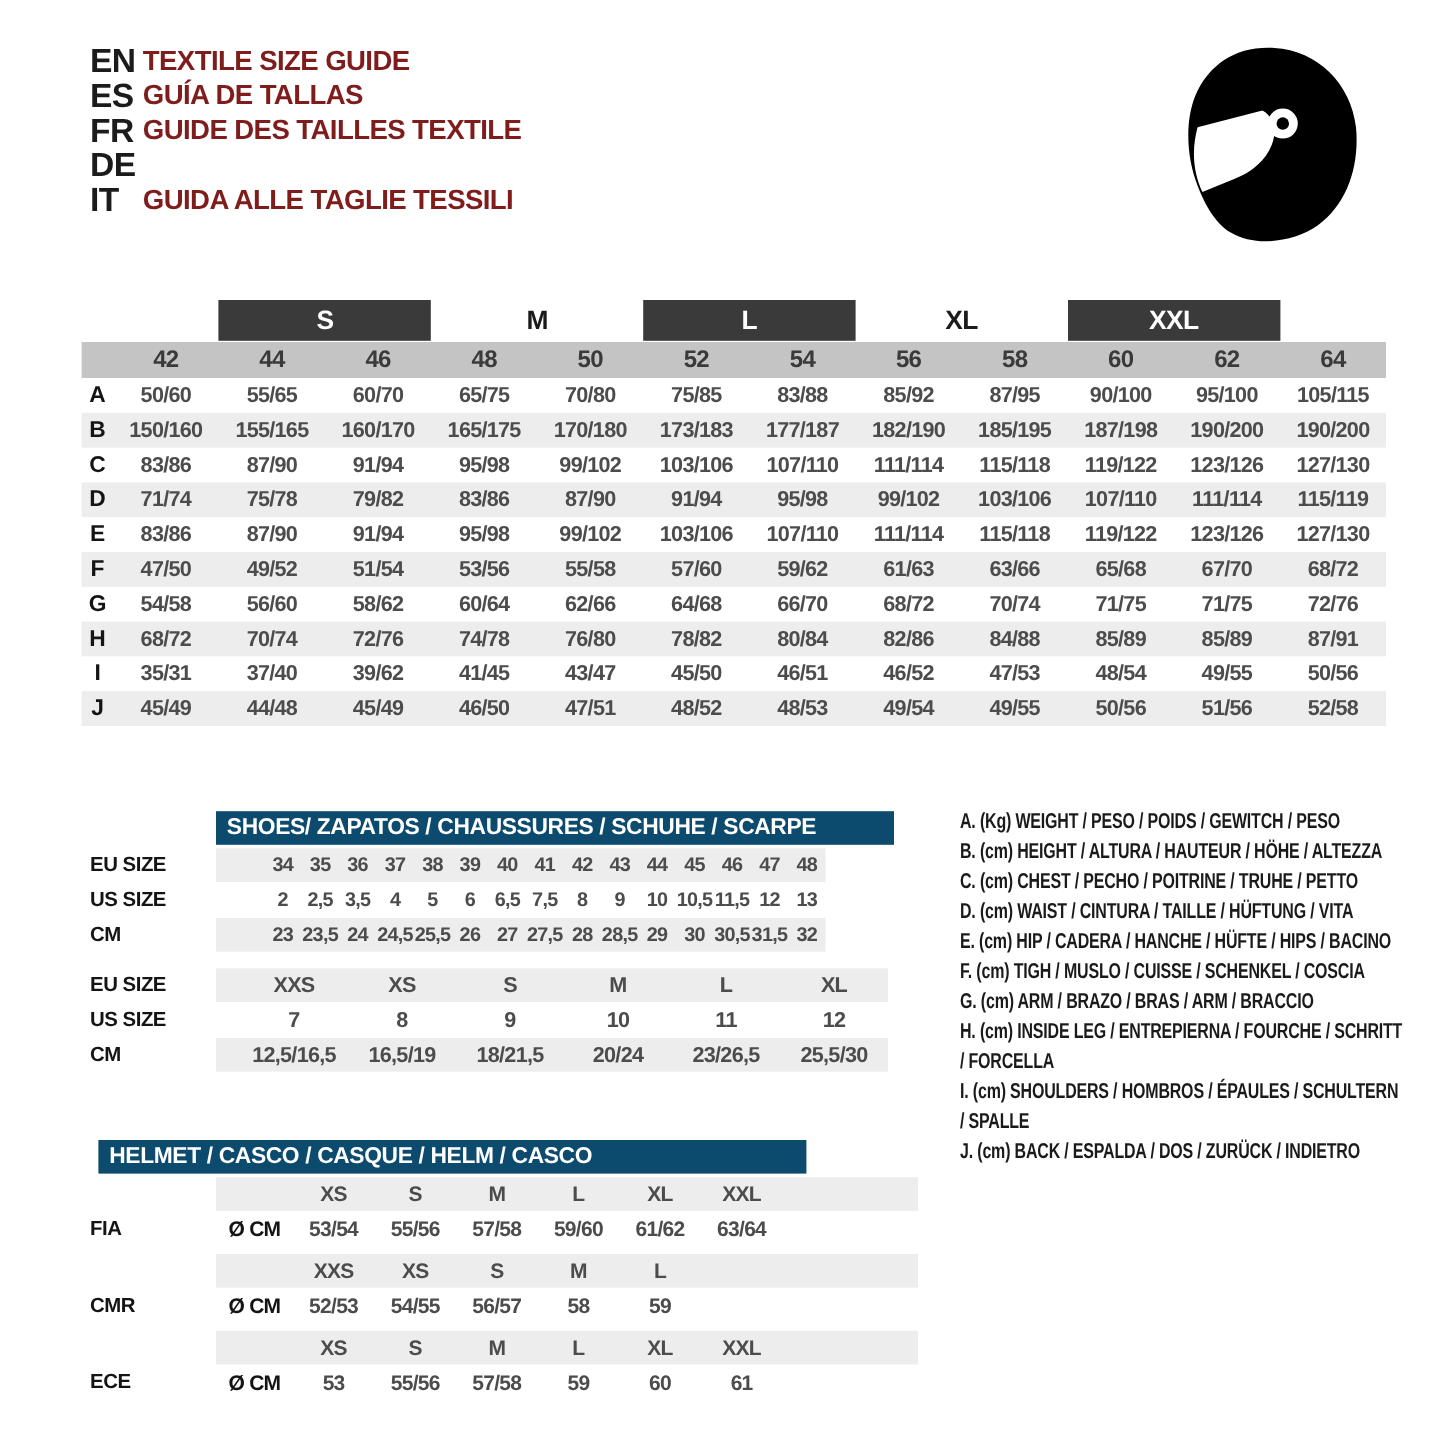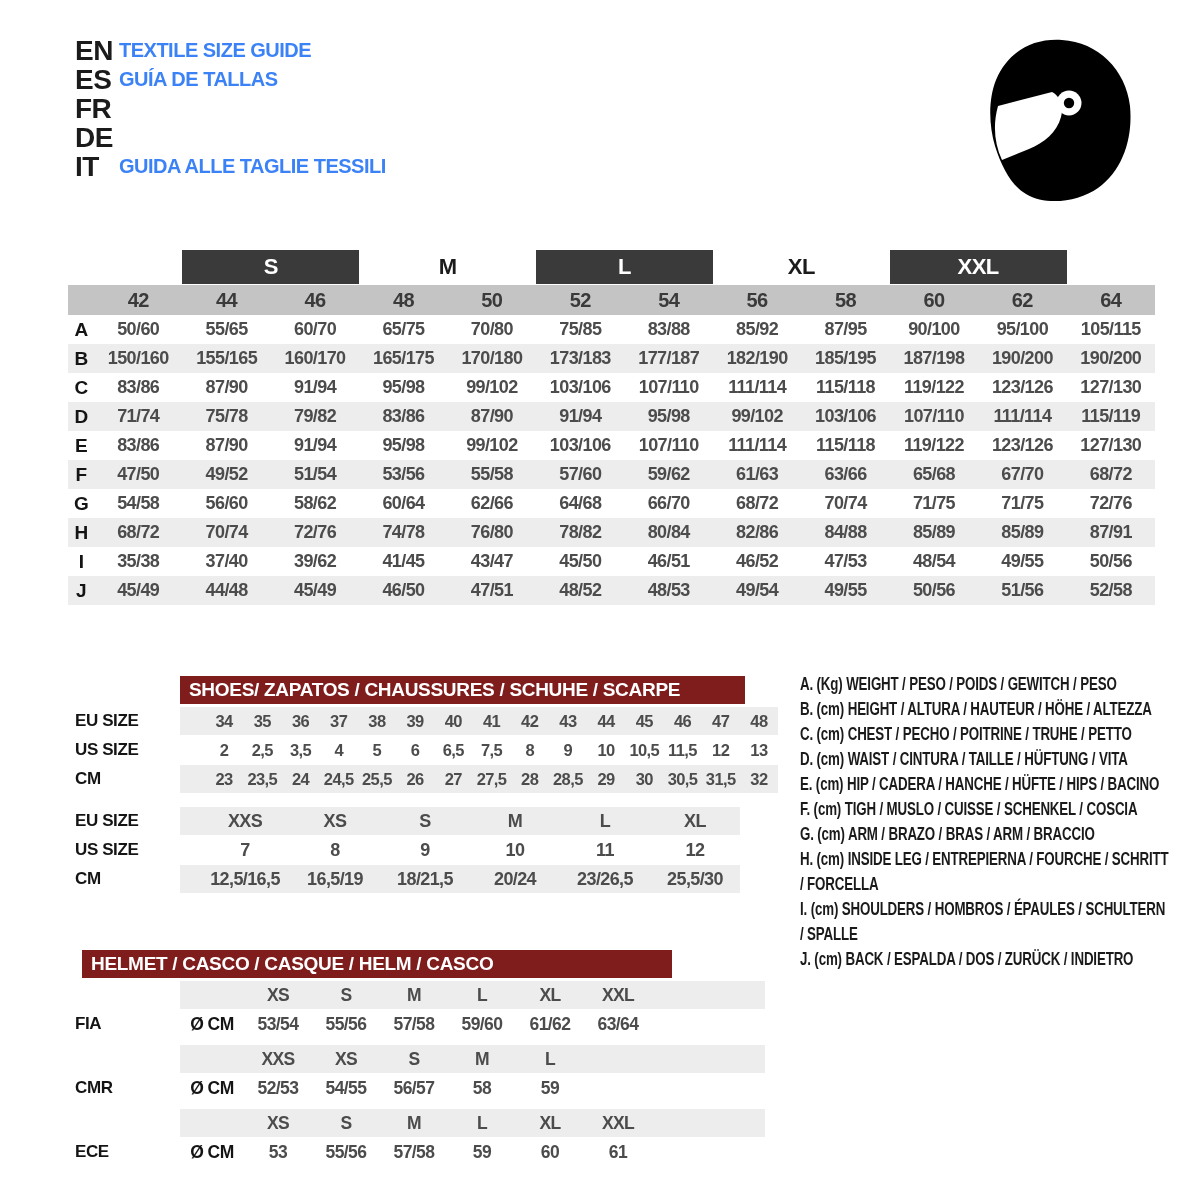--- a/index.html
+++ b/index.html
@@ -3,21 +3,21 @@
 <meta charset="utf-8">
 <style>
   html,body{margin:0;padding:0;background:#fff;}
   .canvas{position:relative;width:1200px;height:1200px;background:#ffffff;
           font-family:"Liberation Sans",sans-serif;overflow:hidden;color:#1b1b1b;}
 
   
   .langs{position:absolute;left:75px;top:36px;}
   .lang-row{display:flex;height:29px;align-items:center;}
   .lang-code{width:44px;font-weight:bold;font-size:28px;letter-spacing:-0.5px;color:#1b1b1b;}
-  .lang-text{font-weight:bold;font-size:20px;letter-spacing:-0.5px;color:#3b82f6;white-space:nowrap;}
+  .lang-text{font-weight:bold;font-size:23px;letter-spacing:-0.5px;color:#7f1d1d;white-space:nowrap;}
 
   
   .helmet-icon{position:absolute;left:980px;top:34px;width:160px;height:170px;}
 
   
   .textile{position:absolute;left:68px;top:250px;width:1087px;}
   .tt-grid{display:grid;grid-template-columns:26px repeat(12,1fr);}
   .tt-groups{height:34px;margin-bottom:1px;}
   .tt-group{display:flex;align-items:center;justify-content:center;
             font-weight:bold;font-size:22px;letter-spacing:-0.5px;color:#1b1b1b;}
@@ -28,35 +28,35 @@
   .tt-numbers .tt-cell{font-size:20px;color:#3a3a3a;}
   .tt-row{height:29px;}
   .tt-row.stripe{background:#ededed;}
   .tt-cell.letter{color:#141414;font-size:19px;}
 
   
   .section{position:absolute;left:68px;}
   .shoes-section{top:676px;width:730px;}
   .gloves-section{top:806px;width:700px;}
   .helmet-section{top:950px;width:700px;}
-  .sec-band{margin-left:112px;height:28px;background:#7f1d1d;color:#fff;font-weight:bold;
+  .sec-band{margin-left:112px;height:28px;background:#0c4a6e;color:#fff;font-weight:bold;
             font-size:19px;display:flex;align-items:center;padding-left:9px;
             letter-spacing:-0.3px;box-sizing:border-box;margin-bottom:3px;white-space:nowrap;}
   .shoes-section .sec-band{width:565px;}
   .gloves-section .sec-band{width:510px;}
   .helmet-section .sec-band{width:590px;margin-left:14px;}
   .sec-row{position:relative;height:28px;margin-top:1px;}
   .sec-row.gap{margin-top:7px;}
   .sec-label{position:absolute;left:7px;top:0;height:28px;display:flex;align-items:center;
              font-weight:bold;font-size:17px;letter-spacing:-0.4px;color:#141414;white-space:nowrap;}
   .sec-values{position:absolute;left:112px;top:0;height:28px;display:grid;box-sizing:border-box;}
   .sec-values.gray{background:#ededed;}
   .sec-cell{display:flex;align-items:center;justify-content:center;font-weight:bold;
             letter-spacing:-0.6px;color:#4c4c4c;white-space:nowrap;}
-  .shoes-grid{width:598px;padding-left:25px;grid-template-columns:repeat(15,1fr);}
+  .shoes-grid{width:508px;padding-left:40px;grid-template-columns:repeat(15,1fr);}
   .shoes-grid .sec-cell{font-size:16.5px;}
   .gloves-grid{width:560px;padding-left:20px;grid-template-columns:repeat(6,1fr);}
   .gloves-grid .sec-cell{font-size:18px;}
   .helmet-grid{width:585px;grid-template-columns:64px repeat(6,68px);}
   .helmet-grid .sec-cell{font-size:17.5px;}
   .helmet-grid .sec-cell.unit{color:#141414;}
 
   
   .legend{position:absolute;left:800px;top:672px;width:500px;
           transform:scaleX(0.74);transform-origin:left top;}
@@ -72,20 +72,21 @@
       <div class="lang-row">
         <span class="lang-code">EN</span>
         <span class="lang-text">TEXTILE SIZE GUIDE</span>
       </div>
       <div class="lang-row">
         <span class="lang-code">ES</span>
         <span class="lang-text">GUÍA DE TALLAS</span>
       </div>
       <div class="lang-row">
         <span class="lang-code">FR</span>
+        <span class="lang-text">GUIDE DES TAILLES TEXTILE</span>
       </div>
       <div class="lang-row">
         <span class="lang-code">DE</span>
       </div>
       <div class="lang-row">
         <span class="lang-code">IT</span>
         <span class="lang-text">GUIDA ALLE TAGLIE TESSILI</span>
       </div>
     </div>
 
@@ -238,21 +239,21 @@
           <div class="tt-cell">78/82</div>
           <div class="tt-cell">80/84</div>
           <div class="tt-cell">82/86</div>
           <div class="tt-cell">84/88</div>
           <div class="tt-cell">85/89</div>
           <div class="tt-cell">85/89</div>
           <div class="tt-cell">87/91</div>
         </div>
         <div class="tt-grid tt-row">
           <div class="tt-cell letter">I</div>
-          <div class="tt-cell">35/38</div>
+          <div class="tt-cell">35/31</div>
           <div class="tt-cell">37/40</div>
           <div class="tt-cell">39/62</div>
           <div class="tt-cell">41/45</div>
           <div class="tt-cell">43/47</div>
           <div class="tt-cell">45/50</div>
           <div class="tt-cell">46/51</div>
           <div class="tt-cell">46/52</div>
           <div class="tt-cell">47/53</div>
           <div class="tt-cell">48/54</div>
           <div class="tt-cell">49/55</div>

